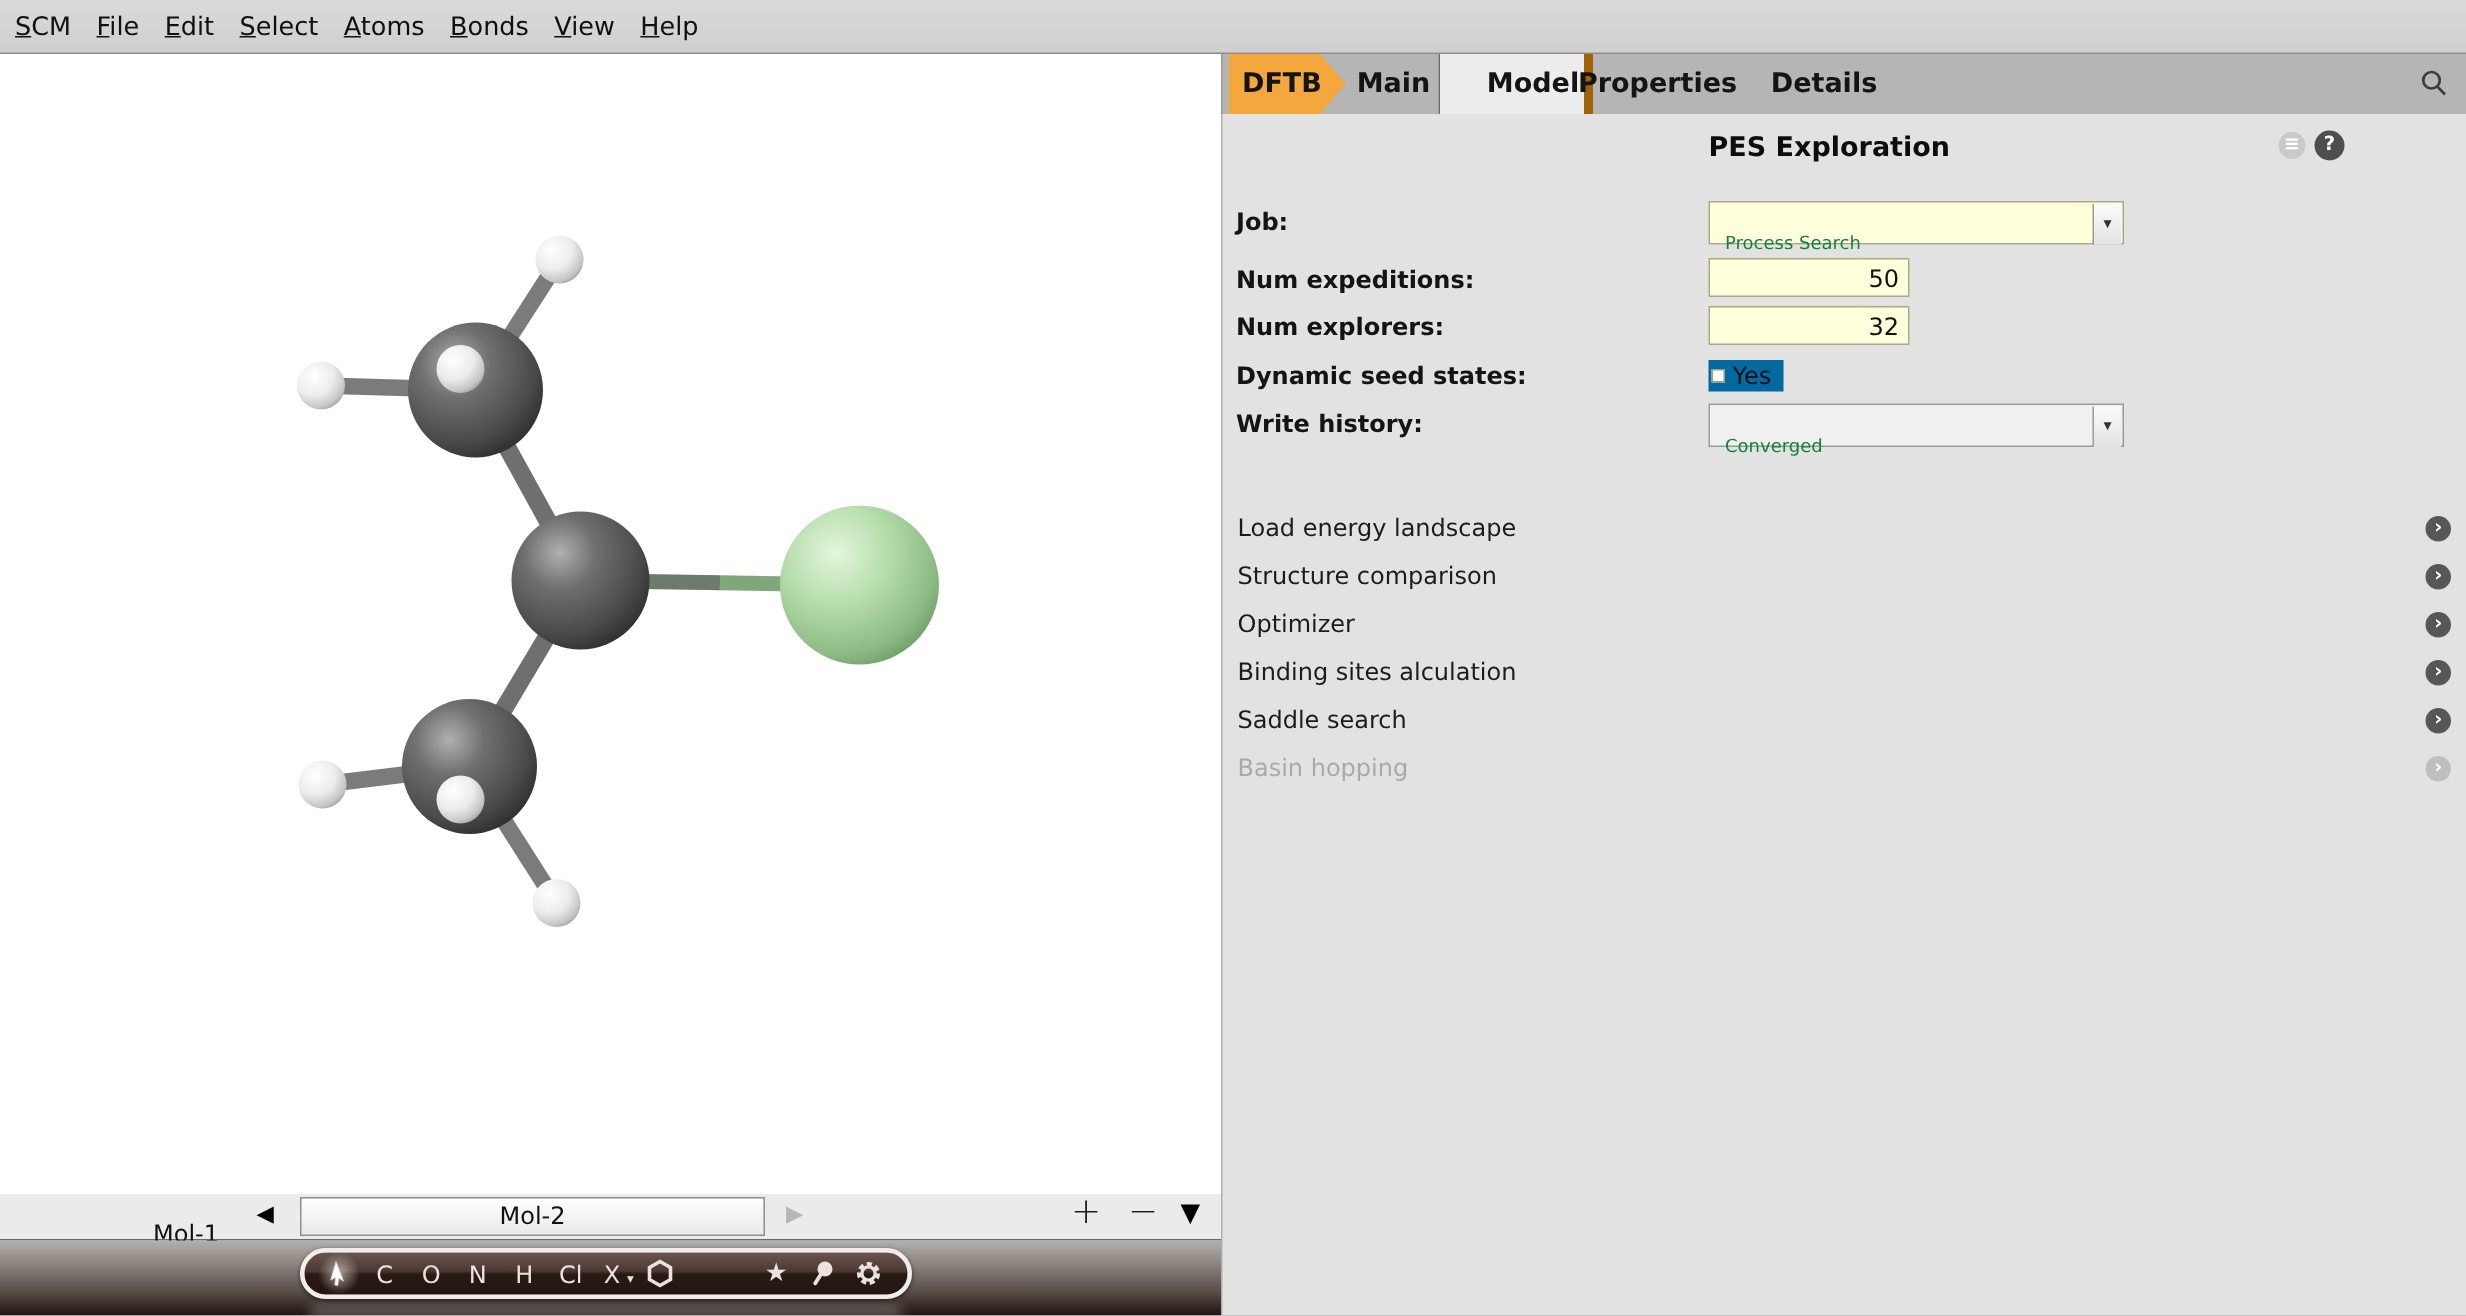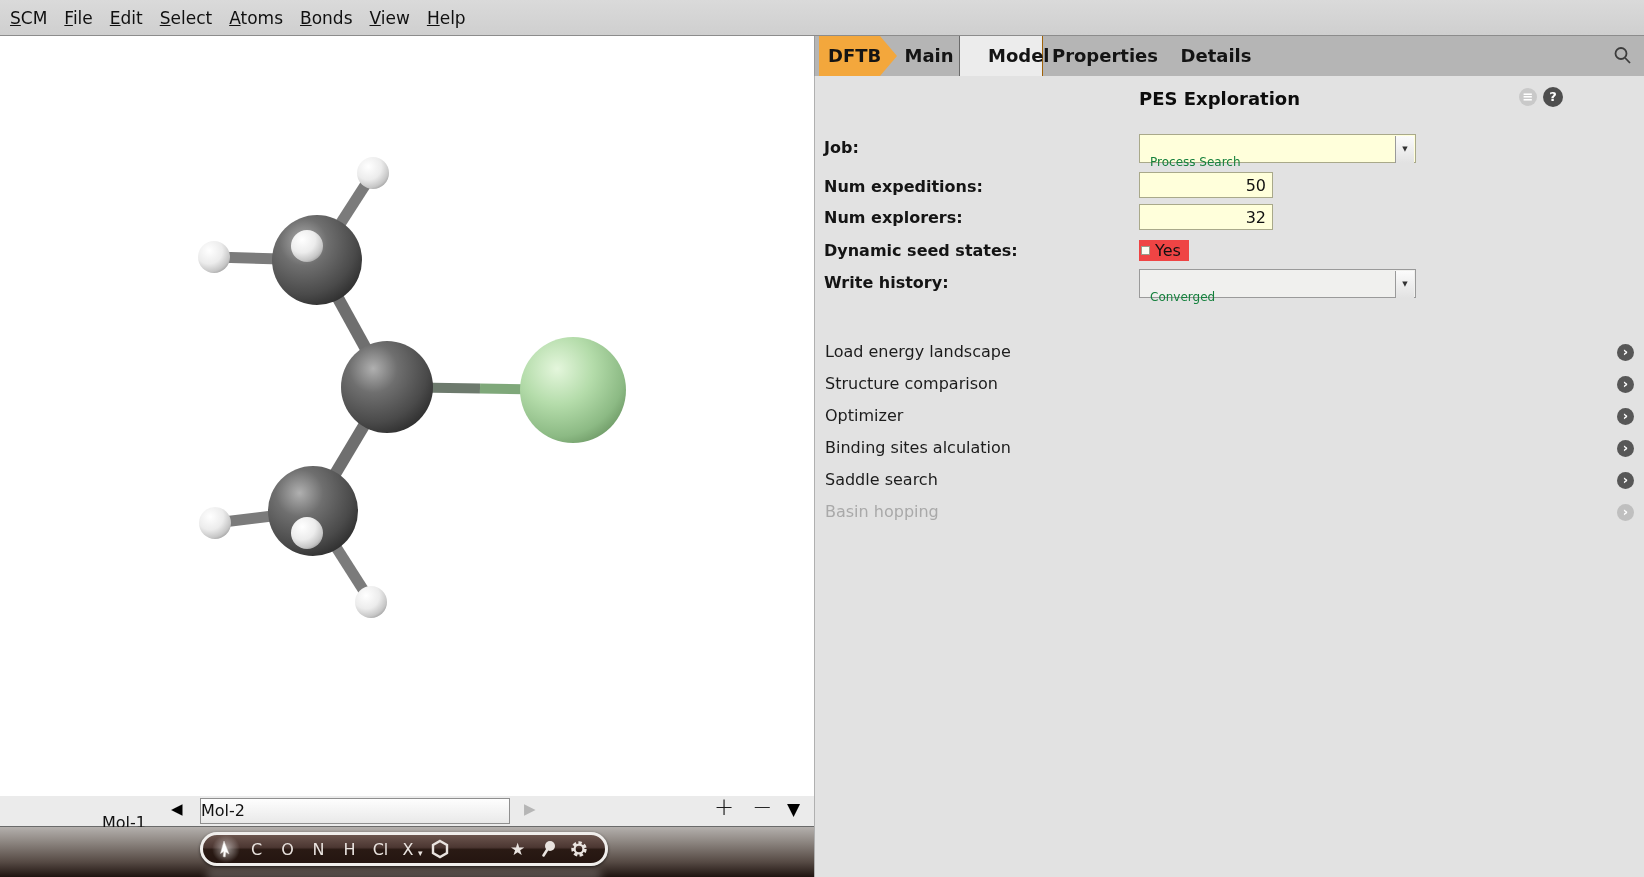--- a/index.html
+++ b/index.html
@@ -16,21 +16,21 @@
   
   #viewport { position:absolute; left:0; top:36px; width:814px; height:760px; background:#ffffff; }
 
   
   #molbar { position:absolute; left:0; top:796px; width:814px; height:31px;
             background:#ebebeb; border-bottom:1px solid #6a6a6a; }
   #molbar .mol-prev-label { position:absolute; left:102px; top:5px; font-size:16px; color:#111;margin-top:12px; }
   #molbar .nav-back   { position:absolute; left:171px; top:4px; font-size:15px; color:#000; }
   #molbar .mol-field  { position:absolute; left:200px; top:2px; width:310px; height:26px;
                         border:1px solid #8f8f8f; background:linear-gradient(#fefefe,#e9e9e9);
-                        text-align:left; font-size:16px; color:#111; line-height:24px; }
+                        text-align:center; font-size:16px; color:#111; line-height:24px; }
   #molbar .nav-fwd    { position:absolute; left:524px; top:4px; font-size:15px; color:#b6b6b6; }
   #molbar .btn-add    { position:absolute; left:714px; top:-3px; font-size:24px; font-weight:200; color:#1a1a1a; }
   #molbar .btn-remove { position:absolute; left:752px; top:-3px; font-size:24px; font-weight:200; color:#1a1a1a; }
   #molbar .btn-collapse{ position:absolute; left:787px; top:3px; font-size:17px; color:#000; }
 
   
   #bottomstrip { position:absolute; left:0; top:827px; width:814px; height:50px;
                  background:linear-gradient(180deg,#b4b0ad 0%,#8d8681 30%,#564a44 70%,#1f1410 100%); }
   #atomtoolbar { position:absolute; left:200px; top:5px; width:408px; height:34px;
                  border:3px solid #f0eeec; border-radius:18px;
@@ -50,22 +50,22 @@
   .tb-gear { width:32px; display:flex; justify-content:center; }
 
   
   #tabbar { position:absolute; left:814px; top:36px; width:830px; height:40px; background:#b5b5b5;
             border-left:1px solid #9a9a9a; }
   .tab { position:absolute; top:0; height:40px; line-height:40px; font-size:18px; font-weight:bold; color:#141414;
          text-align:center; cursor:default; }
   #tab-dftb { left:4px; width:78px; padding-left:9px; text-align:left; background:#f3a73c;
               clip-path:polygon(0 0, calc(100% - 17px) 0, 100% 50%, calc(100% - 17px) 100%, 0 100%); }
   #tab-main { left:86px; width:56px; }
-  #tab-model { left:144px; width:84px; background:#ececec;
-               border-left:1px solid #6b6b6b; border-right:1px solid #a16207;padding-left:28px; }
+  #tab-model { left:144px; width:103px; background:#ececec;
+               border-left:1px solid #6b6b6b; border-right:6px solid #a16207;padding-left:28px; }
   #tab-properties { left:231px; width:118px; }
   #tab-details { left:359px; width:84px; }
   #tab-search { position:absolute; right:10px; top:9px; width:22px; height:22px; }
 
   
   #panel { position:absolute; left:814px; top:76px; width:830px; height:801px; background:#e2e2e2;
            border-left:1px solid #b0b0b0; }
   #panel-title { position:absolute; left:324px; top:12px; font-size:18px; font-weight:bold; color:#0d0d0d; }
   .round-icon { position:absolute; border-radius:50%; text-align:center; color:#fff; font-weight:bold; }
   #icon-panel-menu { left:704px; top:12px; width:18px; height:18px; background:#c9c9c9; font-size:13px; line-height:17px; }
@@ -75,21 +75,21 @@
   .yellow-field { background:#ffffdb; border:1px solid #a9a98a; font-size:16px; color:#111; }
   .combo { position:absolute; left:324px; width:277px; height:29px; }
   .combo .val { position:absolute; left:10px; top:20px; font-size:12px; color:#15803d; }
   .combo .arrow-btn { position:absolute; right:1px; top:1px; width:19px; height:27px;
                       background:linear-gradient(#fbfbfb,#e2e2e2); border-left:1px solid #9a9a9a;
                       text-align:center; }
   .combo .arrow-btn span { font-size:7px; color:#333; line-height:27px; }
   #combo-write { background:#f0f0ee; border:1px solid #9a9a9a; }
   .num-input { position:absolute; left:324px; width:134px; height:26px; text-align:right; padding-right:6px;
                font-family:"DejaVu Sans","Liberation Sans",sans-serif; }
-  #row-checkbox { position:absolute; left:324px; top:164px; height:21px; background:#ef4444;
+  #row-checkbox { position:absolute; left:324px; top:164px; height:21px; background:#0369a1;
                   display:flex; align-items:center; padding:0 8px 0 2px; }
   #row-checkbox .box { width:9px; height:9px; border:1px solid #9a9a8a; background:#fbfbf2; margin-right:5px; }
   #row-checkbox .cb-label { font-size:16px; color:#111; }
 
   .plink { position:absolute; left:10px; font-size:16px; color:#1c1c1c; line-height:20px; cursor:default; }
   .plink.disabled { color:#a9a9a9; }
   .chev { position:absolute; left:802px; width:17px; height:17px; border-radius:50%; background:#575757;
           color:#fff; text-align:center; font-size:13px; font-weight:bold; line-height:15px; cursor:default; }
   .chev.disabled { background:#bfbfbf; }
 </style>

